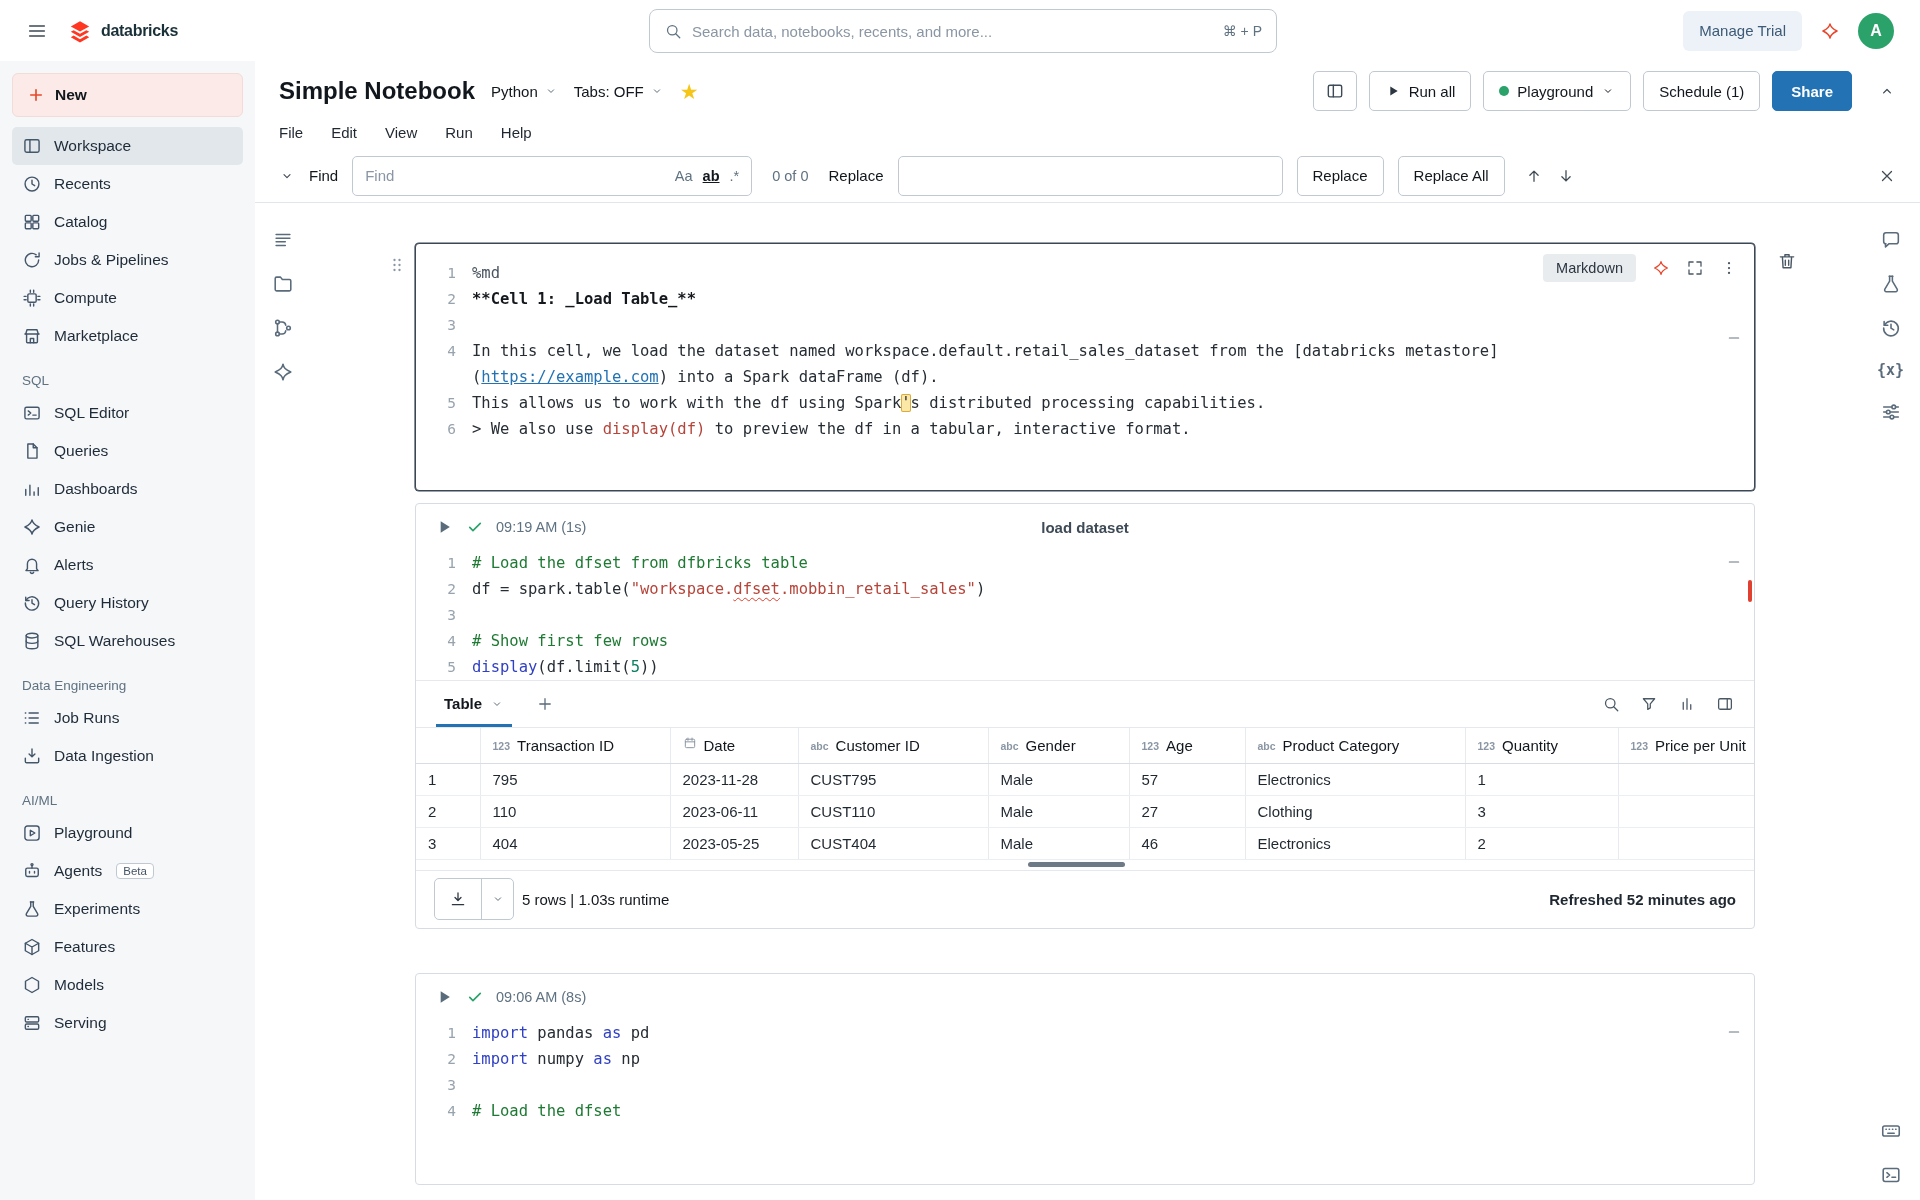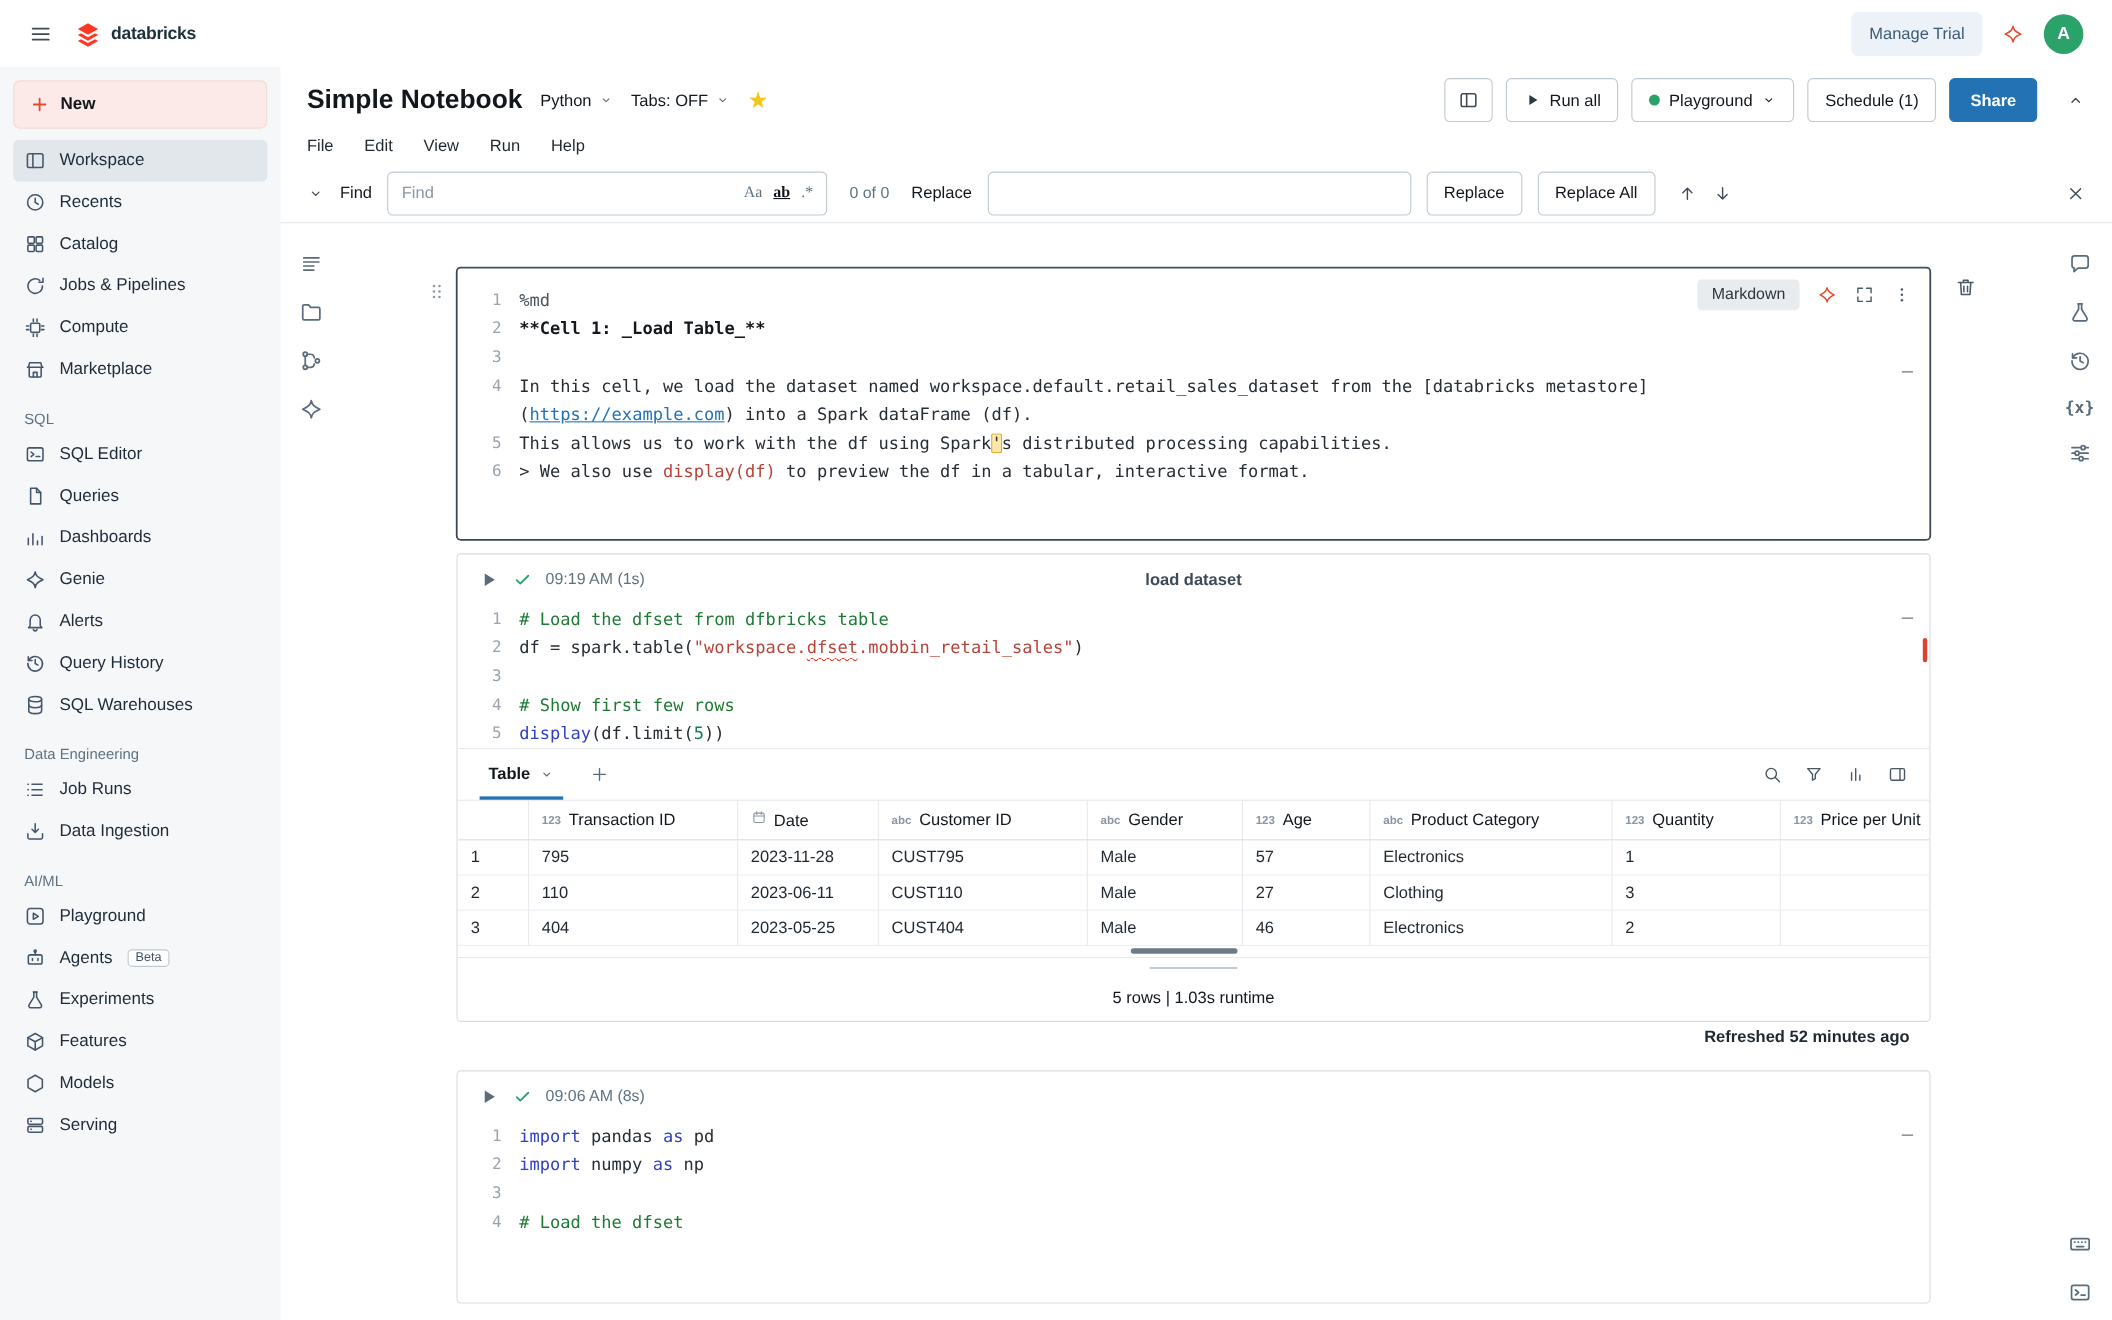--- a/index.html
+++ b/index.html
@@ -58,21 +58,21 @@
   .collapse-hdr{margin-left:14px;color:#3E4A56;}
   .menu-row{display:flex;gap:28px;height:34px;align-items:center;}
   .menu-item{font-size:15px;color:#1F2730;}
 
   
   .find-bar{height:54px;flex:none;border-bottom:1px solid #E2E6EA;display:flex;align-items:center;gap:14px;padding:0 24px;}
   .find-toggle{color:#3E4A56;}
   .fr-label{font-size:15px;color:#11171D;}
   .find-input{width:400px;height:40px;border:1px solid #C0C9D2;border-radius:5px;display:flex;align-items:center;padding:0 12px;gap:10px;}
   .find-input input{flex:1;min-width:0;height:100%;}
-  .opt{color:#5F7281;font-size:14.5px;font-family:Liberation Serif, serif;}
+  .opt{color:#5F7281;font-size:14.5px;}
   .opt.active{color:#11171D;text-decoration:underline;font-weight:700;}
   .match-count{color:#5F7281;font-size:14.5px;margin:0 6px;}
   .replace-input{width:385px;height:40px;border:1px solid #C0C9D2;border-radius:5px;display:flex;align-items:center;padding:0 12px;}
   .replace-input input{flex:1;height:100%;}
   .nav-arrows{display:flex;gap:14px;color:#3E4A56;margin-left:6px;}
   .find-close{margin-left:auto;color:#3E4A56;}
 
   
   .nb-body{flex:1;display:flex;min-height:0;}
   .mini-rail{width:56px;flex:none;padding-top:26px;display:flex;flex-direction:column;align-items:center;gap:22px;color:#5A6B7B;}
@@ -141,21 +141,21 @@
   .res-table th,.res-table td{border-right:1px solid #E7EAEE;padding:0 12px;white-space:nowrap;overflow:hidden;text-align:left;font-weight:400;}
   .res-table th{height:35px;border-bottom:1px solid #D8DDE3;color:#11171D;}
   .res-table td{height:32px;border-bottom:1px solid #ECEFF2;color:#1F2830;}
   .type-ic{font-size:10.5px;font-weight:700;color:#8A96A3;margin-right:7px;display:inline-flex;align-items:center;vertical-align:1px;}
   .type-ic .icn{color:#8A96A3;}
   .rownum,.rownum-h{text-align:center;color:#60707E;}
   .num-cell{text-align:right;}
   .h-scroll{height:10px;position:relative;}
   .h-thumb{position:absolute;left:612px;top:2px;width:97px;height:5px;background:#6E7A86;border-radius:3px;}
 
-  .res-footer{display:flex;align-items:center;gap:18px;padding:8px 18px;border-top:1px solid #E5E8EC;height:58px;flex-direction:column;}
+  .res-footer{display:flex;align-items:center;gap:8px;padding:8px 18px;border-top:1px solid #E5E8EC;height:58px;}
   .dl-btn{display:flex;border:1px solid #C0C9D2;border-radius:5px;overflow:hidden;height:42px;}
   .dl-main{width:46px;display:flex;align-items:center;justify-content:center;color:#2B3640;}
   .dl-caret{width:32px;border-left:1px solid #C0C9D2;display:flex;align-items:center;justify-content:center;color:#5A6B7B;}
   .res-meta{font-size:15px;color:#11171D;}
   .res-refresh{margin-left:auto;color:#1F2830;font-size:15px;font-weight:bold;}
 
   .cell-pad-btm{padding-bottom:60px;}
 </style>
 </head>
 <body>
@@ -368,20 +368,27 @@
     <button class="hamburger" data-interactable="true">
         <svg class="icn s22" data-interactable="false">
           <use href="#i-menu"></use>
         </svg>
       </button>
     <div class="logo" data-interactable="true">
       <svg class="icn s24" data-interactable="false">
           <use href="#i-dblogo"></use>
         </svg>
       <span class="logo-text" data-interactable="false">databricks</span>
+    </div>
+    <div class="search-box" data-interactable="true">
+      <svg class="icn s18" data-interactable="false">
+          <use href="#i-search"></use>
+        </svg>
+      <input type="text" data-interactable="true" placeholder="Search data, notebooks, recents, and more..." style="">
+      <span class="search-shortcut" data-interactable="false">⌘ + P</span>
     </div>
     <div class="top-right" data-interactable="false">
       <button class="manage-trial" data-interactable="true">Manage Trial</button>
       <button class="assistant-top" data-interactable="true">
           <svg class="icn s20" data-interactable="false">
             <use href="#i-sparkle"></use>
           </svg>
         </button>
       <div class="avatar" data-interactable="true">A</div>
     </div>

